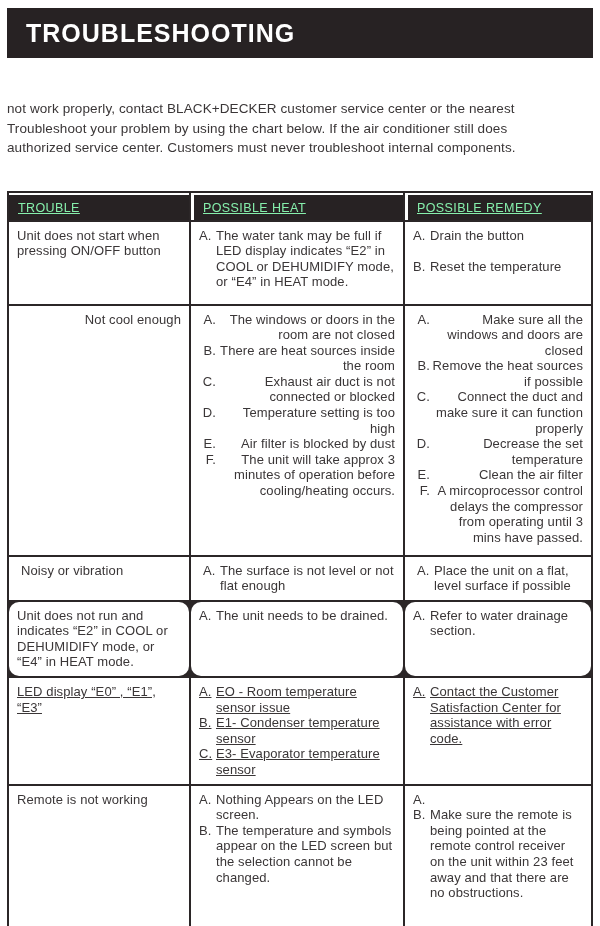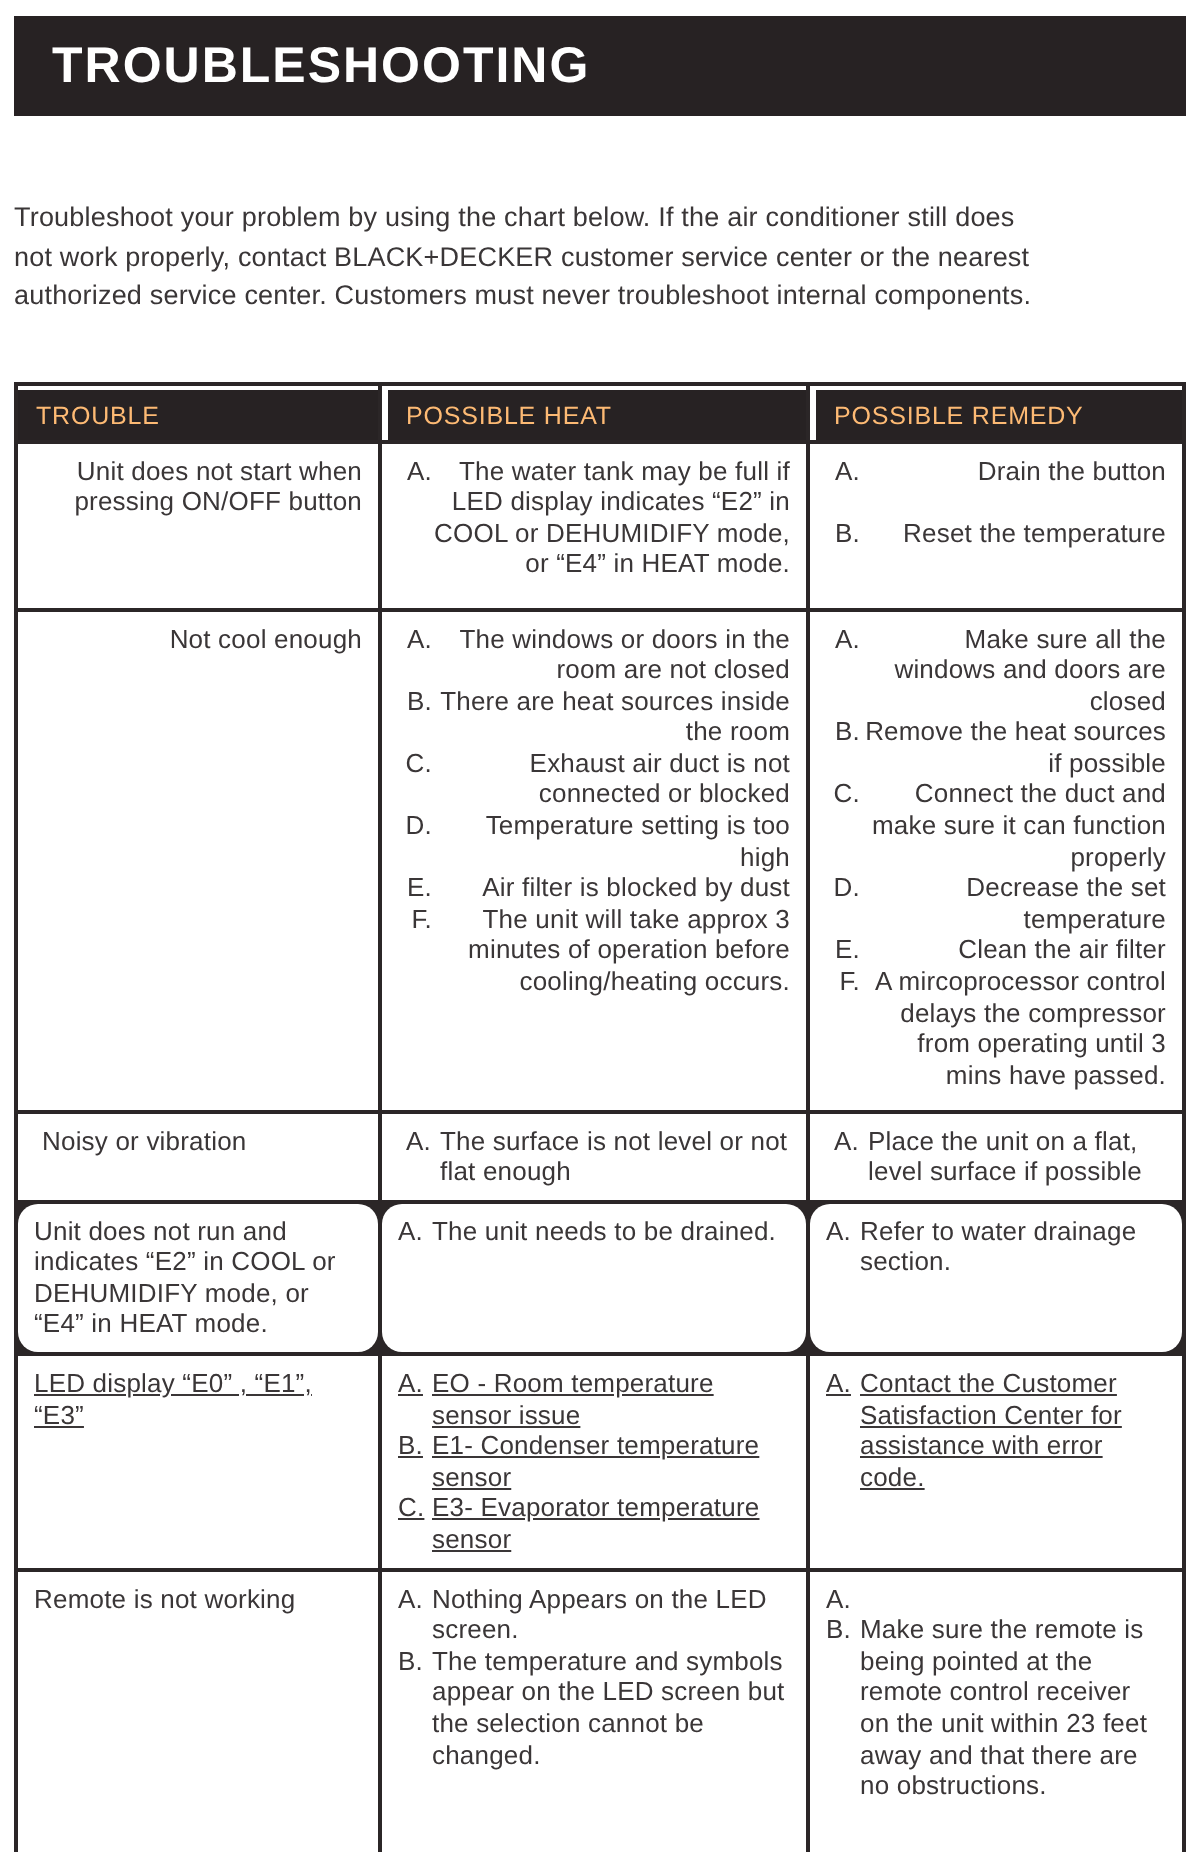--- a/index.html
+++ b/index.html
@@ -37,58 +37,59 @@
   
   .ts-table{
     width:586px;
     display:grid;
     grid-template-columns:180px 212px 1fr;
     gap:2px;
     background:var(--c-border);
     border:2px solid var(--c-border);
   }
   .th{
-    background:var(--c-dark);color:#fdba74;
+    background:var(--c-dark);color:#86efac;
     font-size:12.5px;letter-spacing:0.4px;
     padding:6px 8px 5px 9px;
     border-top:2px solid #fff;
     min-height:26px;
+    text-decoration:underline;
   }
   .th:nth-child(2),.th:nth-child(3){border-left:3px solid #fff;}
   .td{
     background:#fff;
     padding:6px 8px 6px 8px;
     font-size:13px;line-height:15.6px;letter-spacing:0.1px;
   }
   .td p{margin:0;}
   .li{display:flex;}
   .li-label{flex:0 0 17px;}
   .li-text{flex:1;}
   .li.blank{height:15.6px;}
 
   
-  .row-0{min-height:82px;text-align:right;}
+  .row-0{min-height:82px;}
   .row-1{min-height:249px;text-align:right;}
   .row-2{min-height:37px;padding-left:12px;}
   .row-3{min-height:66px;border-radius:10px;}
   .row-4{min-height:97px;text-decoration:underline;}
   .row-5{min-height:156px;}
 </style>
 </head>
 <body>
 
 <div class="page">
 
   <div class="title-bar">
     <span class="title">TROUBLESHOOTING</span>
   </div>
 
   <p class="intro">
+    <span class="line">not work properly, contact BLACK+DECKER customer service center or the nearest</span>
     <span class="line">Troubleshoot your problem by using the chart below. If the air conditioner still does</span>
-    <span class="line">not work properly, contact BLACK+DECKER customer service center or the nearest</span>
     <span class="line">authorized service center. Customers must never troubleshoot internal components.</span>
   </p>
 
   <div class="ts-table" id="ts-table">
     <div class="th">TROUBLE</div>
     <div class="th">POSSIBLE HEAT</div>
     <div class="th">POSSIBLE REMEDY</div>
 
   <div class="td row-0">
         <p class="trouble-text">Unit does not start when pressing ON/OFF button</p>

